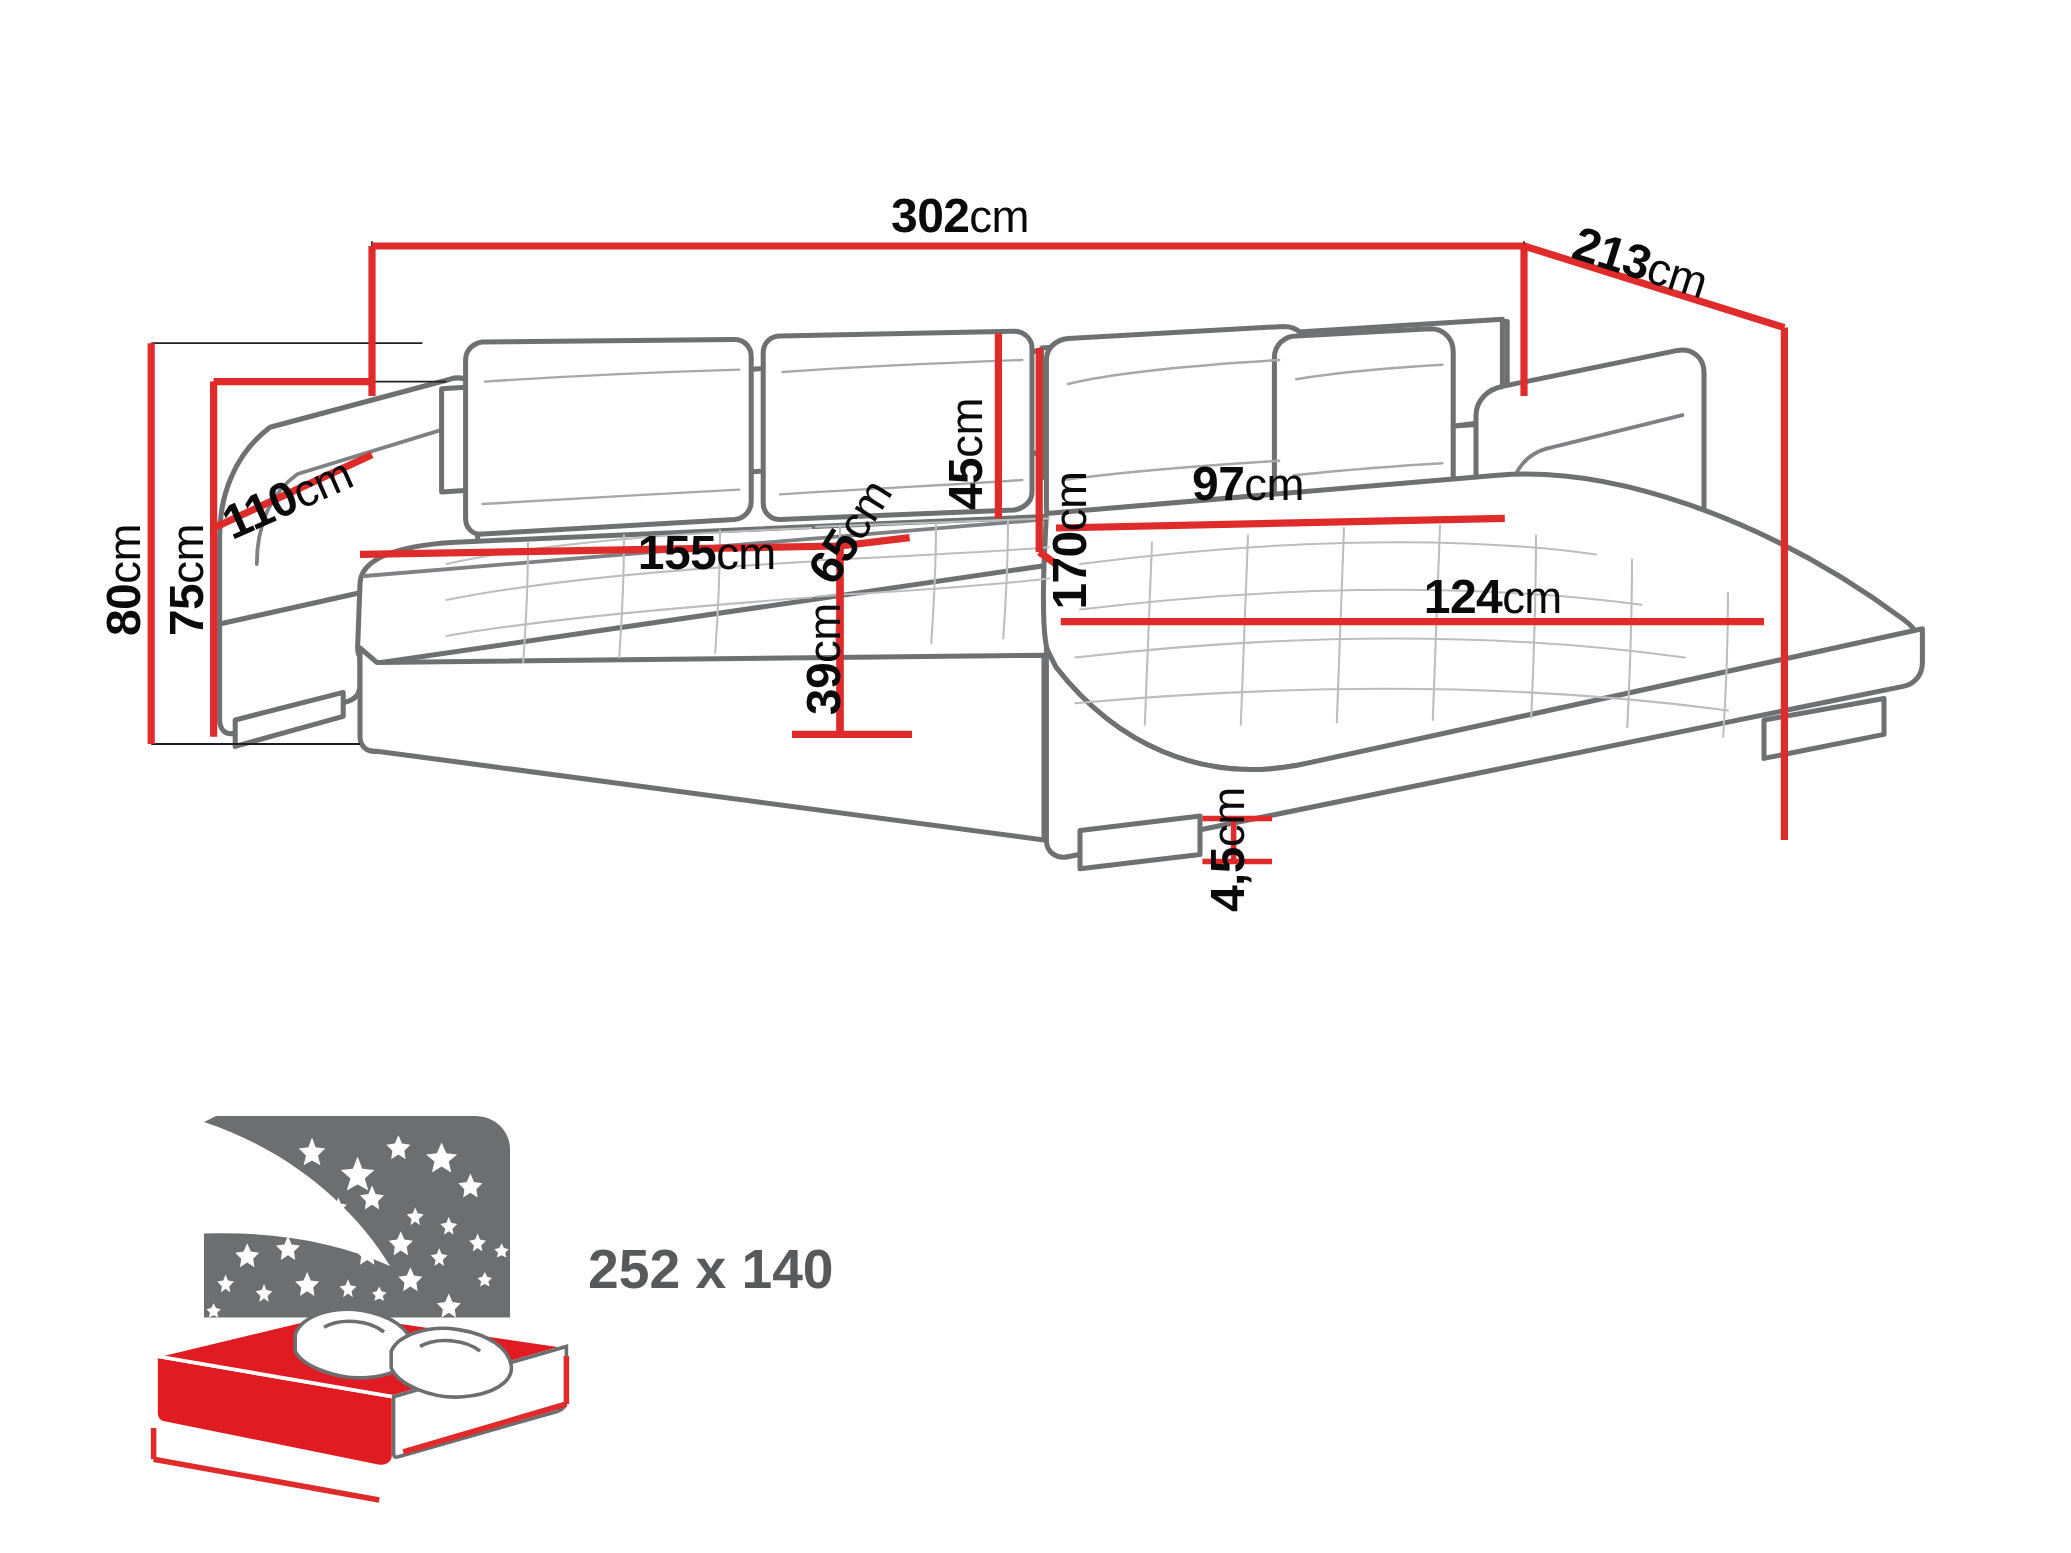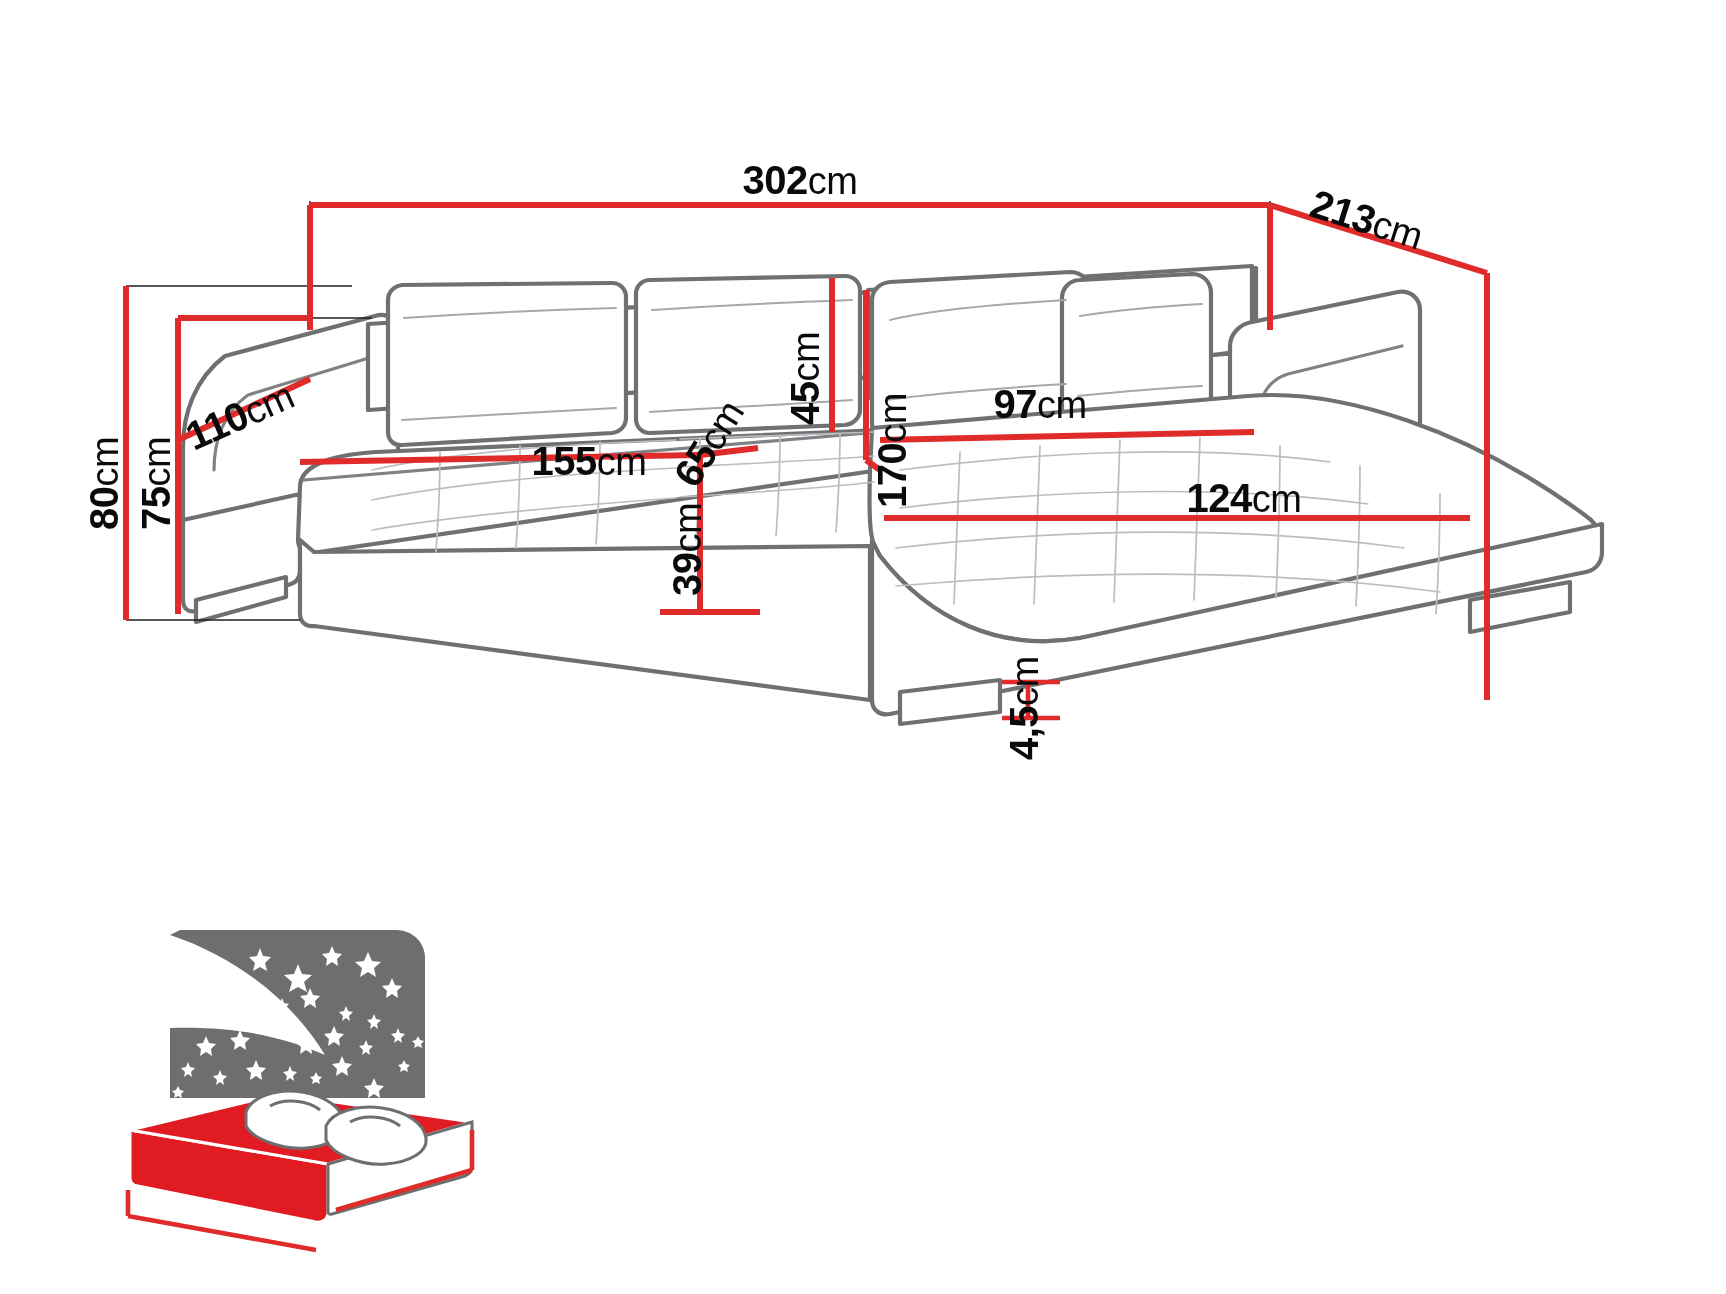--- a/index.html
+++ b/index.html
@@ -330,14 +330,15 @@
   </div>
 
   <div class="dim-label" style="left:667px; top:596px; transform:rotate(-90deg); transform-origin:left top;">
     <span class="num">39</span><span class="unit">cm</span>
   </div>
 
   <div class="dim-label" style="left:1004px; top:760px; transform:rotate(-90deg); transform-origin:left top;">
     <span class="num">4,5</span><span class="unit">cm</span>
   </div>
 
+  <div class="bed-size-label" style="left:490px; top:1030px;">252 x 140</div>
 
 </div>
 
 </body></html>

